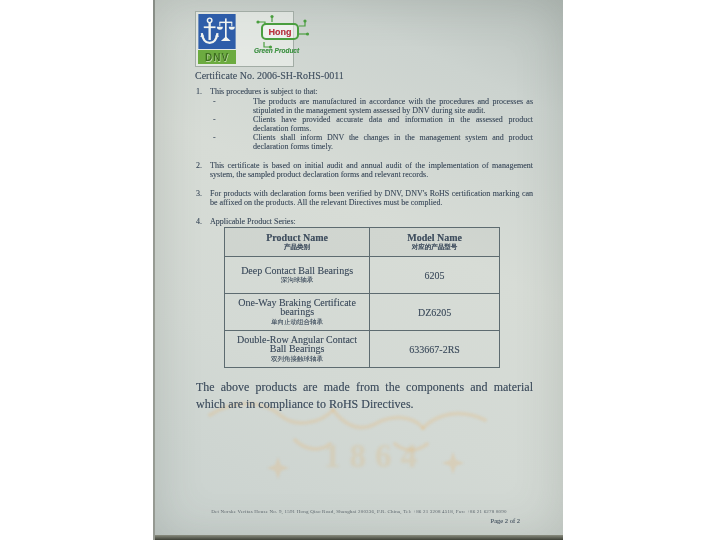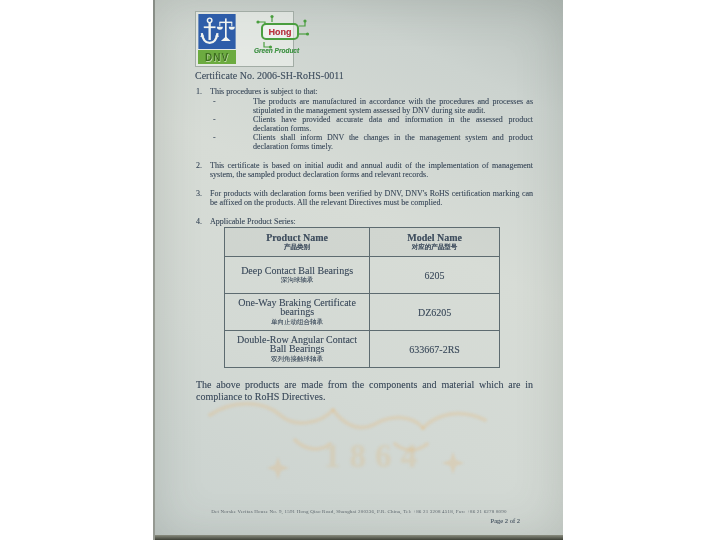--- a/index.html
+++ b/index.html
@@ -77,21 +77,21 @@
   }
   table.products col.c1 { width: 52.8%; }
   table.products col.c2 { width: 47.2%; }
   table.products th { height: 29px; background: rgba(90,110,95,0.05); font-weight: bold; }
   table.products td { height: 37px; }
   .en { font-size: 10px; line-height: 9.5px; }
   .zh { font-size: 6.5px; line-height: 9.5px; }
   .model { font-size: 10px; }
 
   
-  .closing { position: absolute; left: 41px; top: 379px; width: 337px; font-size: 10px; line-height: 12px; text-align: justify; }
+  .closing { position: absolute; left: 41px; top: 379px; width: 337px; font-size: 12px; line-height: 17px; text-align: justify; }
 
   
   .watermark { position: absolute; left: 0; top: 0; width: 100%; height: 100%; pointer-events: none; }
   .wm-year {
     position: absolute; left: 140px; top: 438px; width: 160px; text-align: center;
     font-size: 33px; font-weight: bold; letter-spacing: 9px; color: rgba(222,184,128,0.30);
     filter: blur(1.6px); text-shadow: none; font-family: "Liberation Serif", serif;
   }
   .wm-svg { position: absolute; left: 0; top: 0; filter: blur(1.2px); }
 

